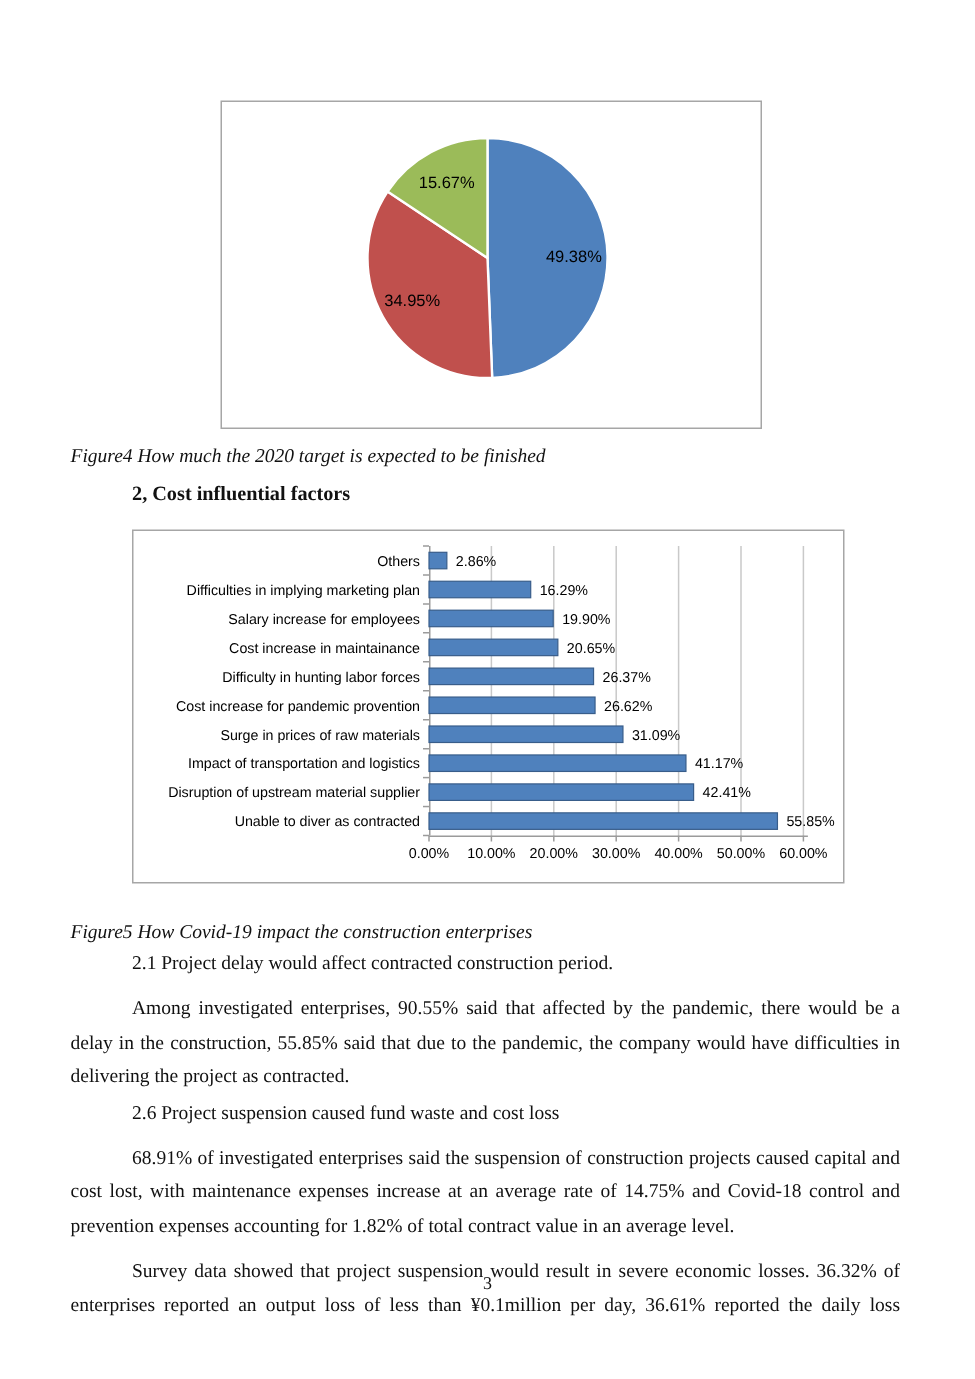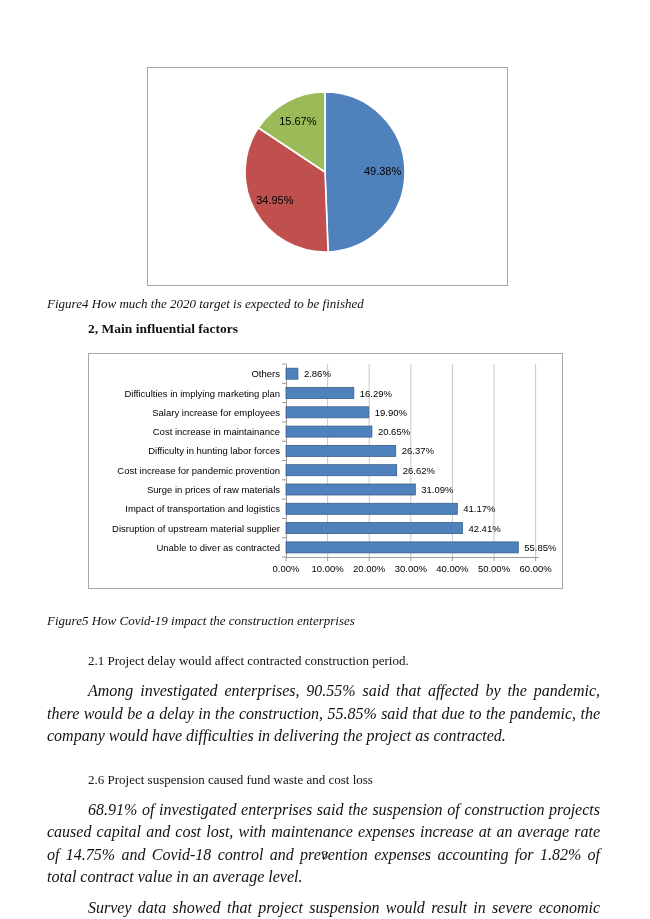--- a/index.html
+++ b/index.html
@@ -17,25 +17,25 @@
     border:1px solid #a6a6a6; box-sizing:border-box; background:#fff;
   }
   .caption {
     margin-top:9px; text-align:left; font-style:italic; font-size:13px; line-height:17px;
   }
   .caption.fig5 { margin-top:23px; }
   .sec-heading {
     margin:7px 0 0 41px; font-weight:bold; font-size:13.5px; line-height:20px;
   }
   .sub-title {
-    margin-top:21px; font-size:13px; line-height:22px; text-indent:41px;
+    margin-top:2px; font-size:13px; line-height:22px; text-indent:41px;
   }
   .para {
-    margin-top:8px; font-size:16px; line-height:22.5px;
-    text-align:justify; text-indent:41px;font-style:italic;
+    margin-top:8px; font-size:13px; line-height:22.5px;
+    text-align:justify; text-indent:41px;
   }
   .para.cont { text-align-last:justify; }
   .page-num {
     position:absolute; left:0; right:0; bottom:56px;
     text-align:center; font-size:12px;
   }
   svg { display:block; }
   svg text { font-family:"Liberation Sans", sans-serif; fill:#000; }
 </style>
 </head>
@@ -50,21 +50,21 @@
           <text x="234.6" y="106.9" text-anchor="middle" font-size="11">49.38%</text>
           <path d="M 177 104 L 180.12 183.94 A 80 80 0 0 1 110.36 59.74 Z" fill="#c0504d" stroke="#ffffff" stroke-width="1.6" stroke-linejoin="round"></path>
           <text x="126.8" y="136.2" text-anchor="middle" font-size="11">34.95%</text>
           <path d="M 177 104 L 110.36 59.74 A 80 80 0 0 1 177.00 24.00 Z" fill="#9bbb59" stroke="#ffffff" stroke-width="1.6" stroke-linejoin="round"></path>
           <text x="149.8" y="57.2" text-anchor="middle" font-size="11">15.67%</text>
         </svg>
     </div>
 
     <div class="caption">Figure4 How much the 2020 target is expected to be finished</div>
 
-    <div class="sec-heading">2, Main influential factors</div>
+    <div class="sec-heading">2, Cost influential factors</div>
 
     <div class="bar-figure">
       <svg id="bar-svg" width="473" height="234" viewBox="0 0 473 234">
           <line x1="238.6" y1="10" x2="238.6" y2="203" stroke="#c9c9c9" stroke-width="1"></line>
           <line x1="280.2" y1="10" x2="280.2" y2="203" stroke="#c9c9c9" stroke-width="1"></line>
           <line x1="321.8" y1="10" x2="321.8" y2="203" stroke="#c9c9c9" stroke-width="1"></line>
           <line x1="363.4" y1="10" x2="363.4" y2="203" stroke="#c9c9c9" stroke-width="1"></line>
           <line x1="405" y1="10" x2="405" y2="203" stroke="#c9c9c9" stroke-width="1"></line>
           <line x1="446.6" y1="10" x2="446.6" y2="203" stroke="#c9c9c9" stroke-width="1"></line>
           <line x1="197" y1="203.5" x2="449.6" y2="203.5" stroke="#9b9b9b" stroke-width="1"></line>

